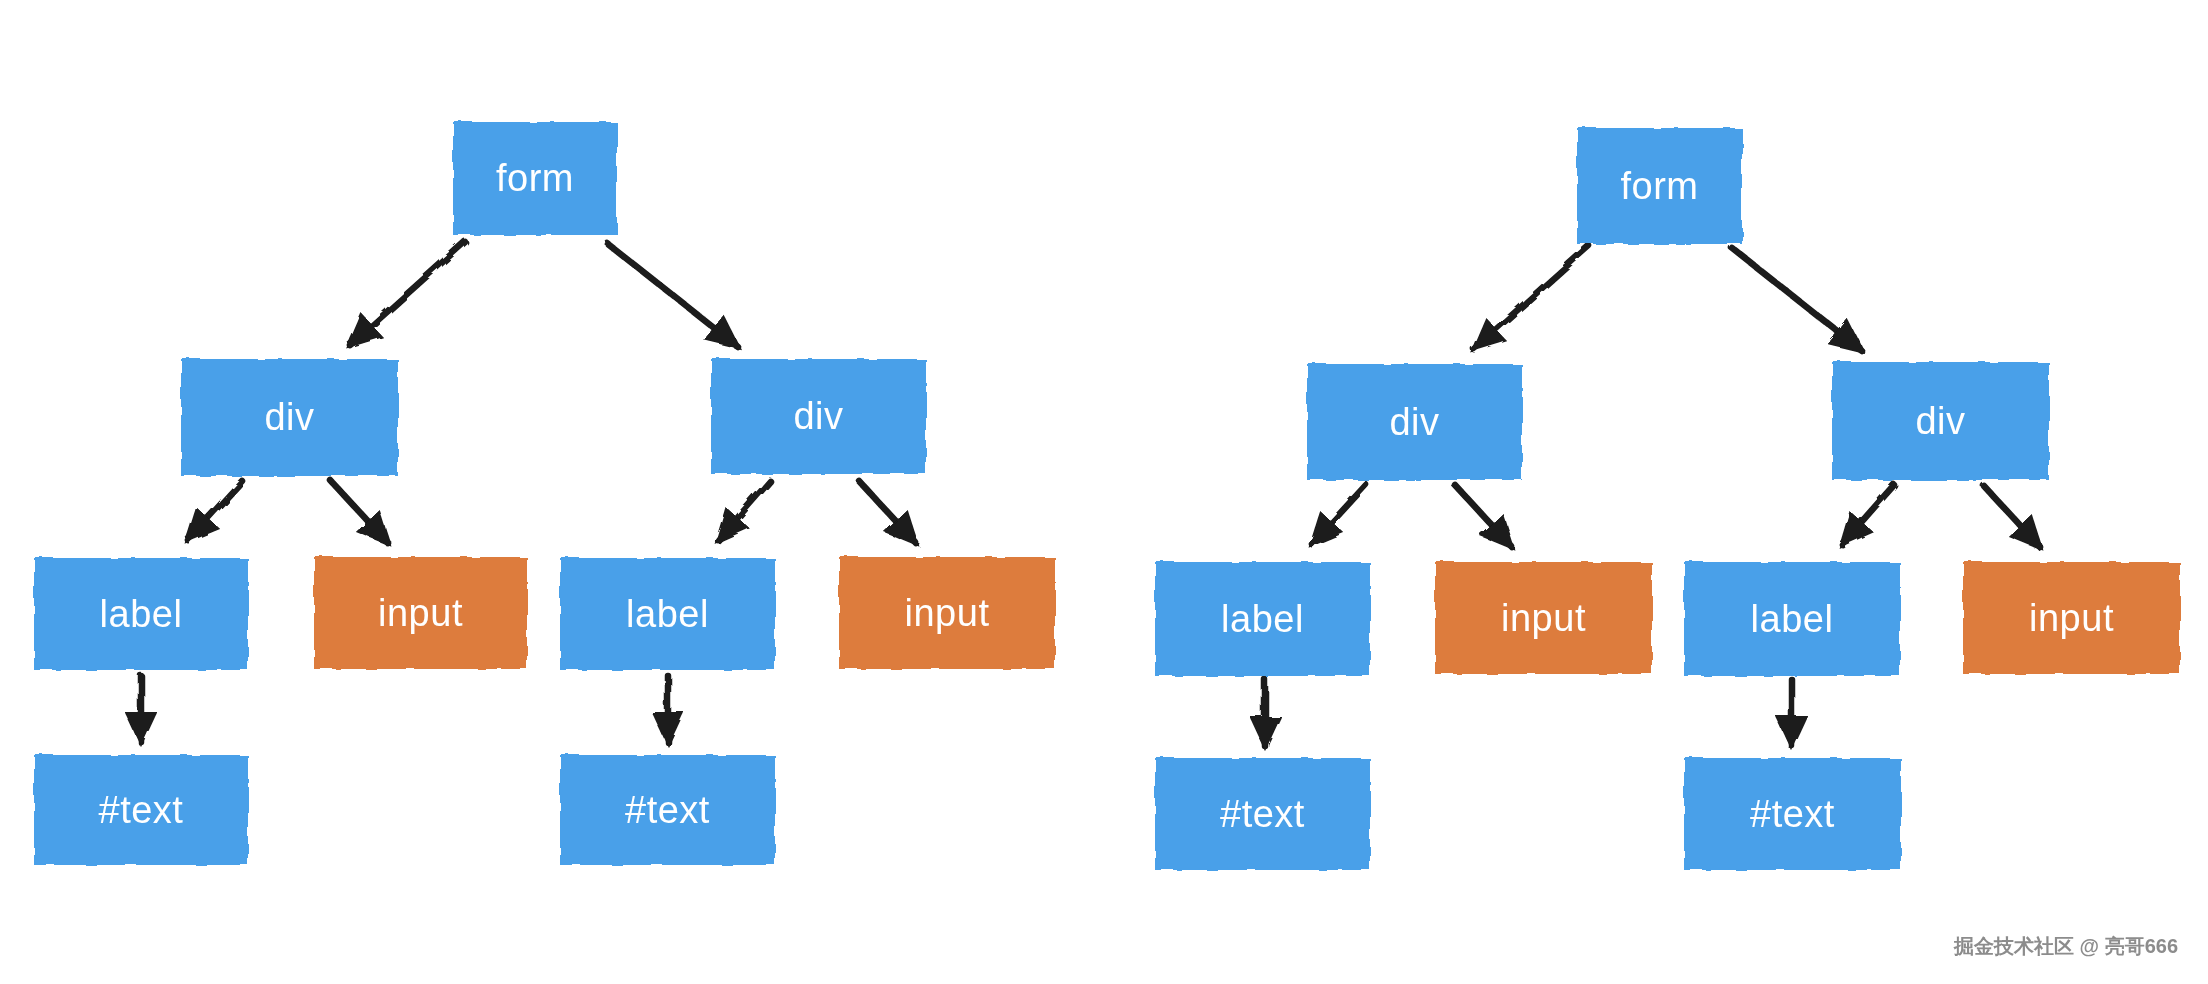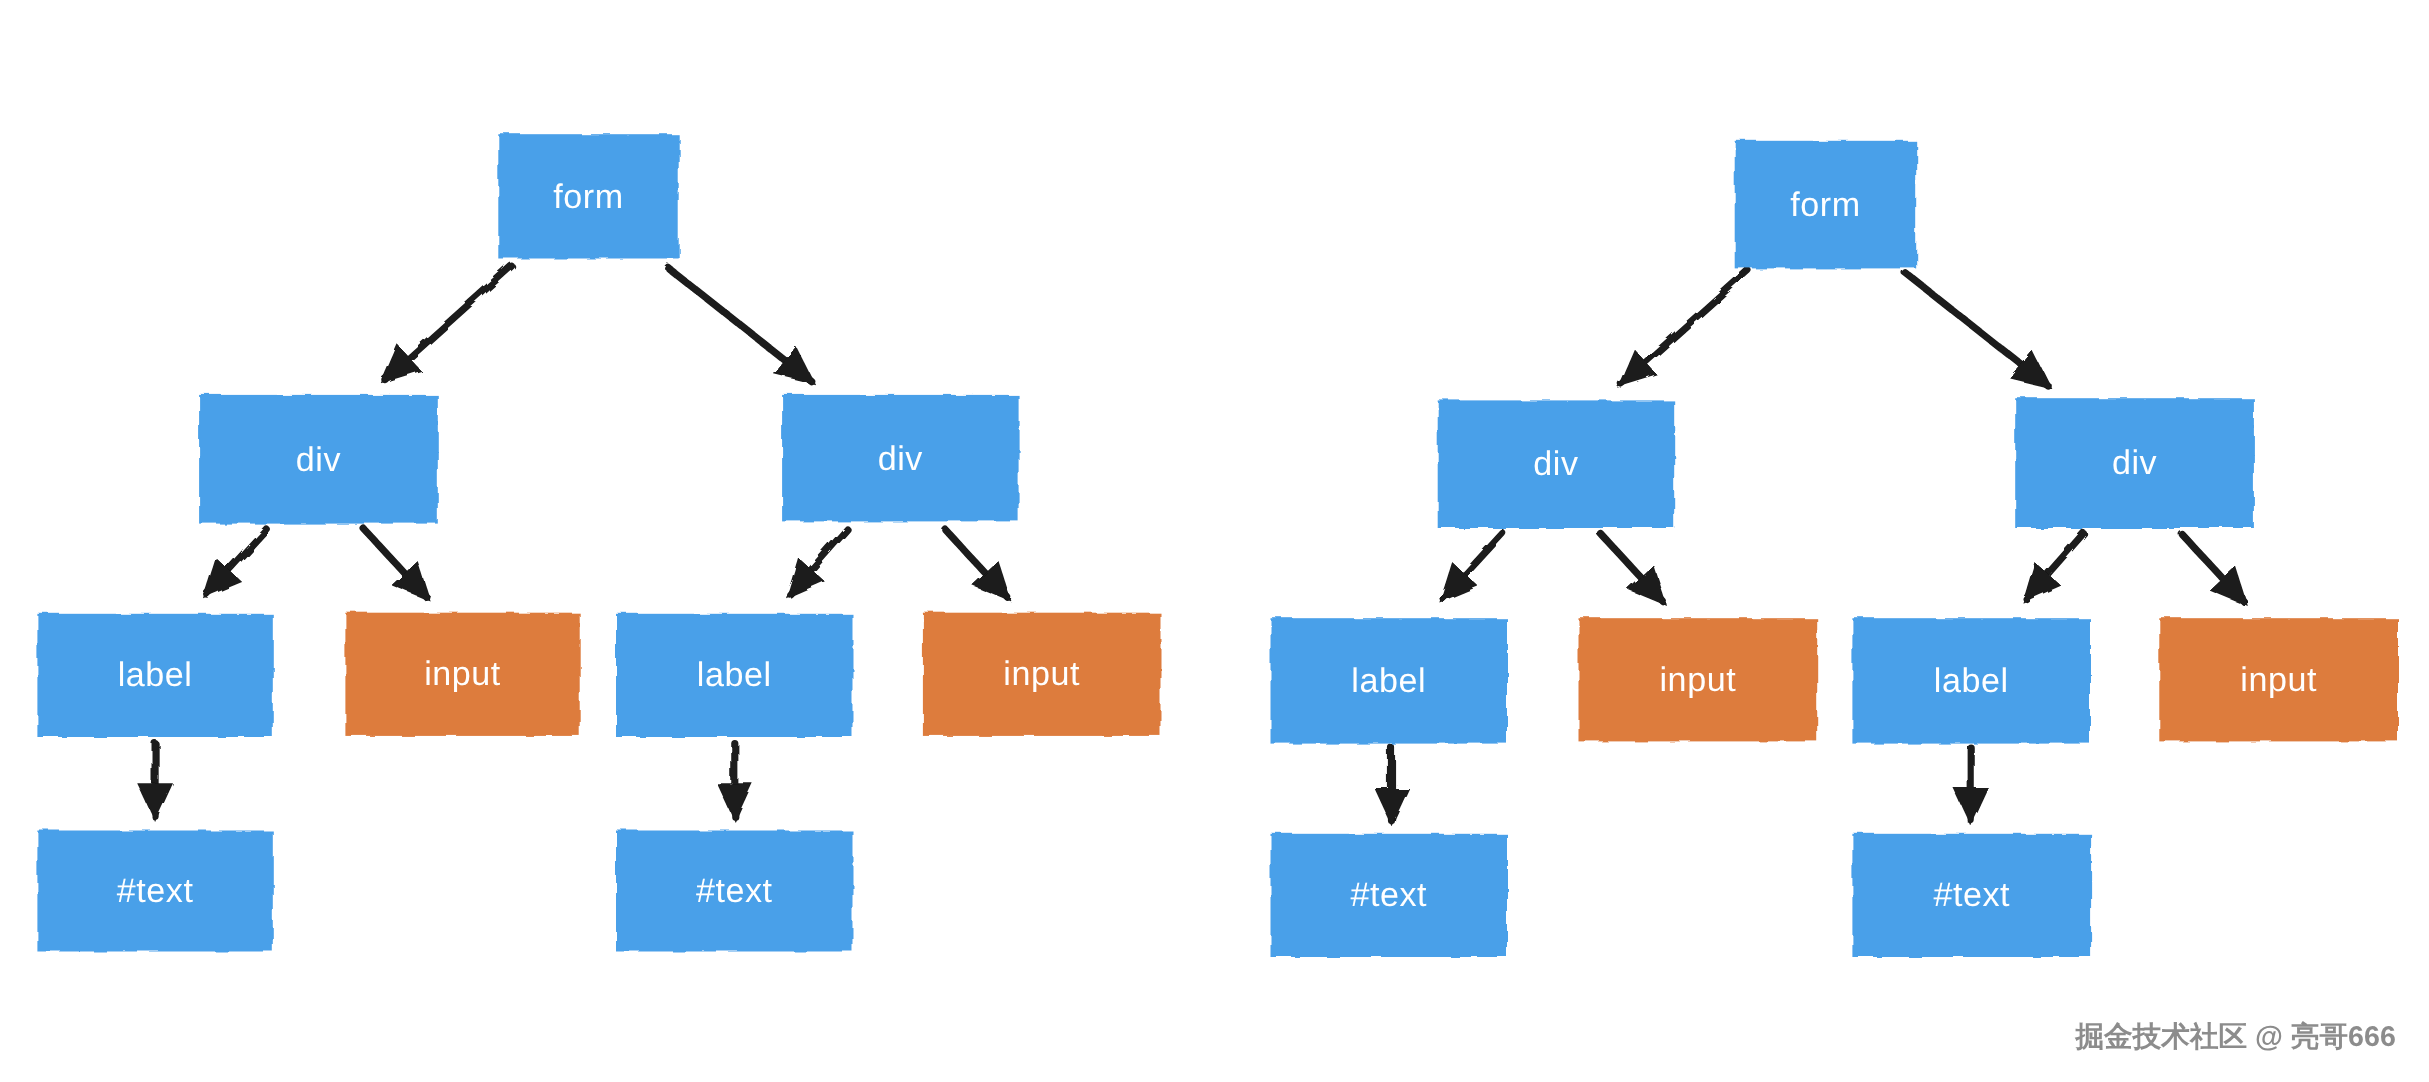--- a/index.html
+++ b/index.html
@@ -19,21 +19,21 @@
   }
   #ah polygon { fill: var(--edge, #1a1a1a); }
 
   .node { position: absolute; display: flex; align-items: center; justify-content: center; }
   .node-bg { position: absolute; inset: 0; filter: url(#roughen); }
   .node.blue  .node-bg { background: var(--element-node, #4aa0e9); }
   .node.orange .node-bg { background: var(--input-node, #dd7b3c); }
   .node-label {
     position: relative;
     color: var(--node-text, #ffffff);
-    font-size: 31px;
+    font-size: 38px;
     letter-spacing: 0.5px;
   }
 
   
   .t0-form   { left: 453px;  top: 122px; width: 164px; height: 113px; }
   .t0-div1   { left: 181px;  top: 359px; width: 217px; height: 117px; }
   .t0-div2   { left: 711px;  top: 359px; width: 215px; height: 115px; }
   .t0-label1 { left: 34px;   top: 558px; width: 214px; height: 112px; }
   .t0-input1 { left: 314px;  top: 557px; width: 213px; height: 112px; }
   .t0-label2 { left: 560px;  top: 558px; width: 215px; height: 112px; }
@@ -58,21 +58,21 @@
   .arrow-label {
     position: absolute; left: 0; right: 0; top: 42px; height: 82px;
     display: flex; align-items: center; justify-content: center;
     color: var(--patch-arrow-text, #ffffff);
     font-size: 34px;
   }
 
   .watermark {
     position: absolute; right: 30px; bottom: 24px;
     color: var(--watermark-text, #8c8c8c);
-    font-size: 26px; font-weight: 600;
+    font-size: 20px; font-weight: 600;
     text-shadow: 2px 2px 0 #ffffff;
   }
 </style>
 </head>
 <body>
 
 <div class="stage">
 
   <svg class="edges" width="2208" height="984" viewBox="0 0 2208 984">
     <defs>

